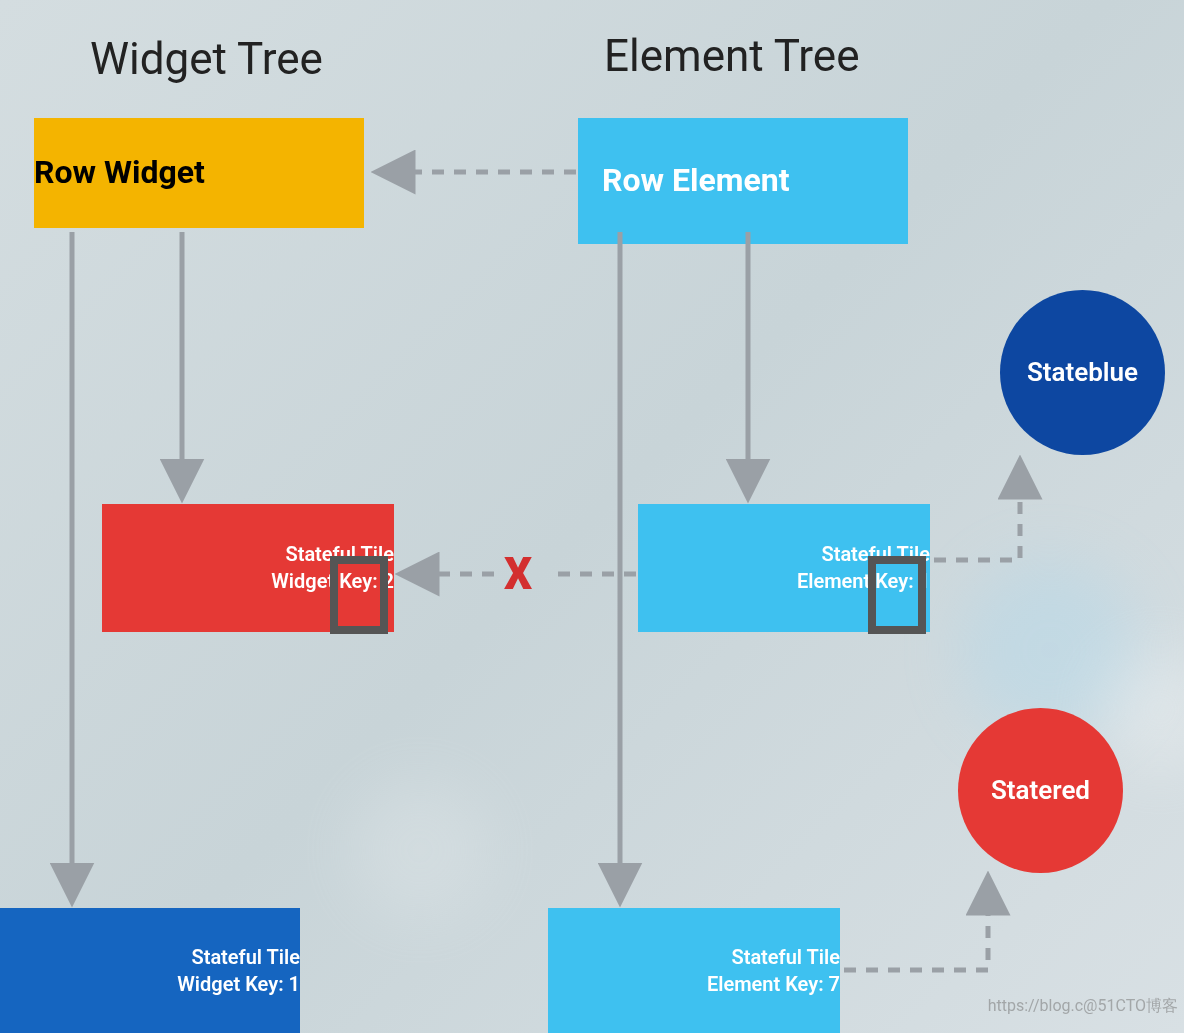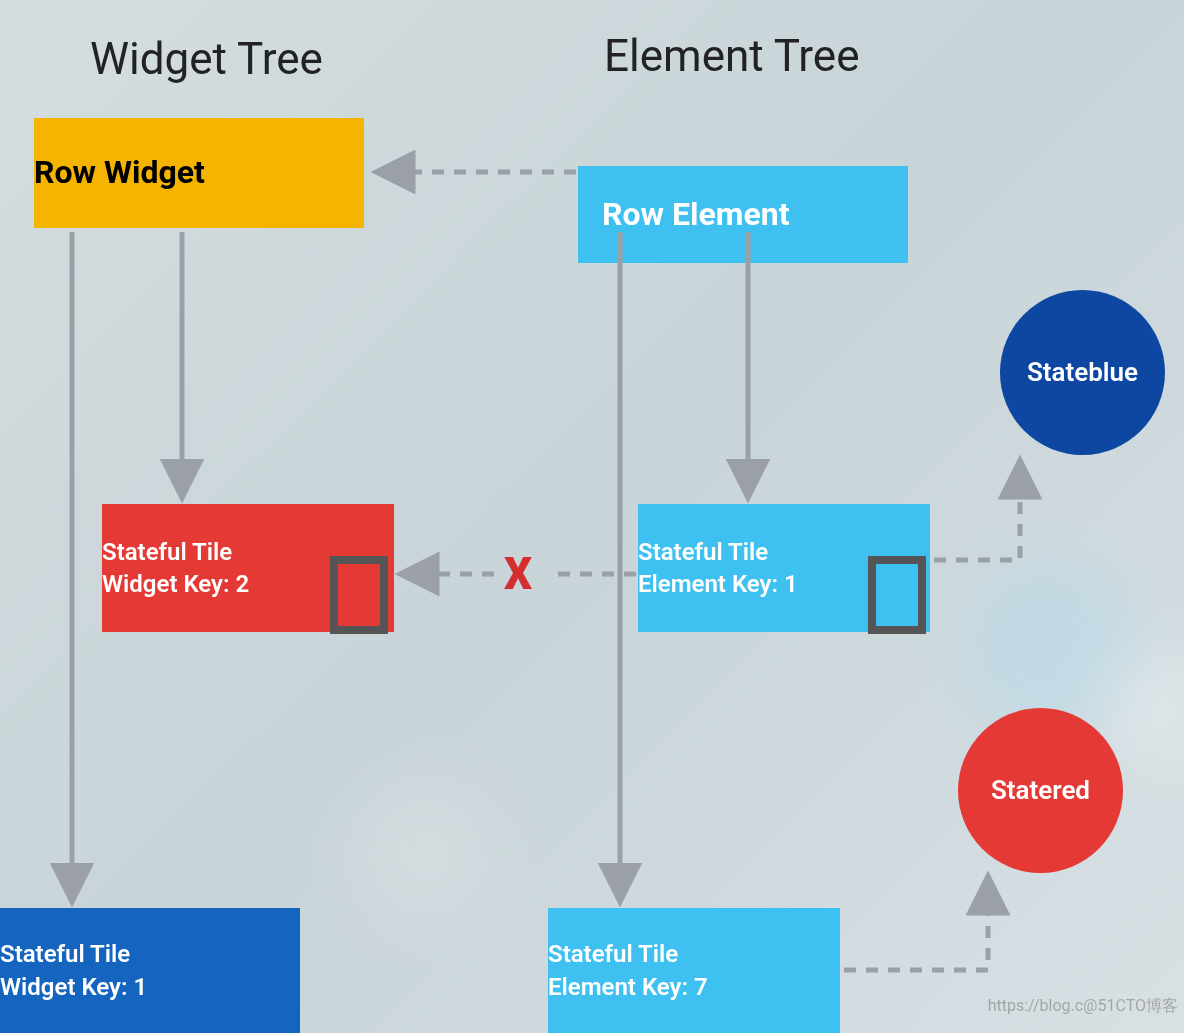--- a/index.html
+++ b/index.html
@@ -16,24 +16,24 @@
   .heading {
     position: absolute;
     font-size: 44px;
     font-weight: 400;
     color: #222;
   }
   .box {
     position: absolute;
     display: flex;
     flex-direction: column;
-    align-items: flex-start;
+    align-items: flex-end;
     justify-content: center;
     color: #fff;
-    font-size: 24px;
+    font-size: 20px;
     font-weight: 600;
     line-height: 1.35;
     text-align: center;
   }
   .box.row-w { background: #f4b400; color: #000; font-weight: 700; align-items: flex-start; font-size: 32px; }
   .box.row-e { background: #3ec1f0; align-items: flex-start; padding-left: 24px; font-size: 32px; font-weight: 700; }
   .box.red   { background: #e53935; }
   .box.blue  { background: #3ec1f0; }
   .box.dblue { background: #1565c0; }
   .circle {
@@ -69,21 +69,21 @@
 <div class="bg-blur" style="width:120px;height:120px;background:#fff;left:1100px;top:650px"></div>
 <div class="bg-blur" style="width:140px;height:140px;background:#fff;left:350px;top:780px;opacity:0.15"></div>
 
 <div class="heading" style="left:58px; top:33px;margin-left:32px;">Widget Tree</div>
 <div class="heading" style="left:604px; top:30px;">Element Tree</div>
 
 <div class="box row-w" style="left:34px; top:118px; width:330px; height:110px;">
   <span>Row Widget</span>
 </div>
 
-<div class="box row-e" style="left:578px; top:118px; width:330px; height:97px;margin-top:48px;">
+<div class="box row-e" style="left:578px; top:118px; width:330px; height:126px;">
   <span>Row Element</span>
 </div>
 
 <div class="box red" style="left:102px; top:504px; width:292px; height:128px;">
   <span>Stateful Tile</span>
   <span>Widget Key: 2</span>
 </div>
 <div class="key-highlight" style="left:330px; top:556px; width:58px; height:78px;"></div>
 
 <div class="box blue" style="left:638px; top:504px; width:292px; height:128px;">

